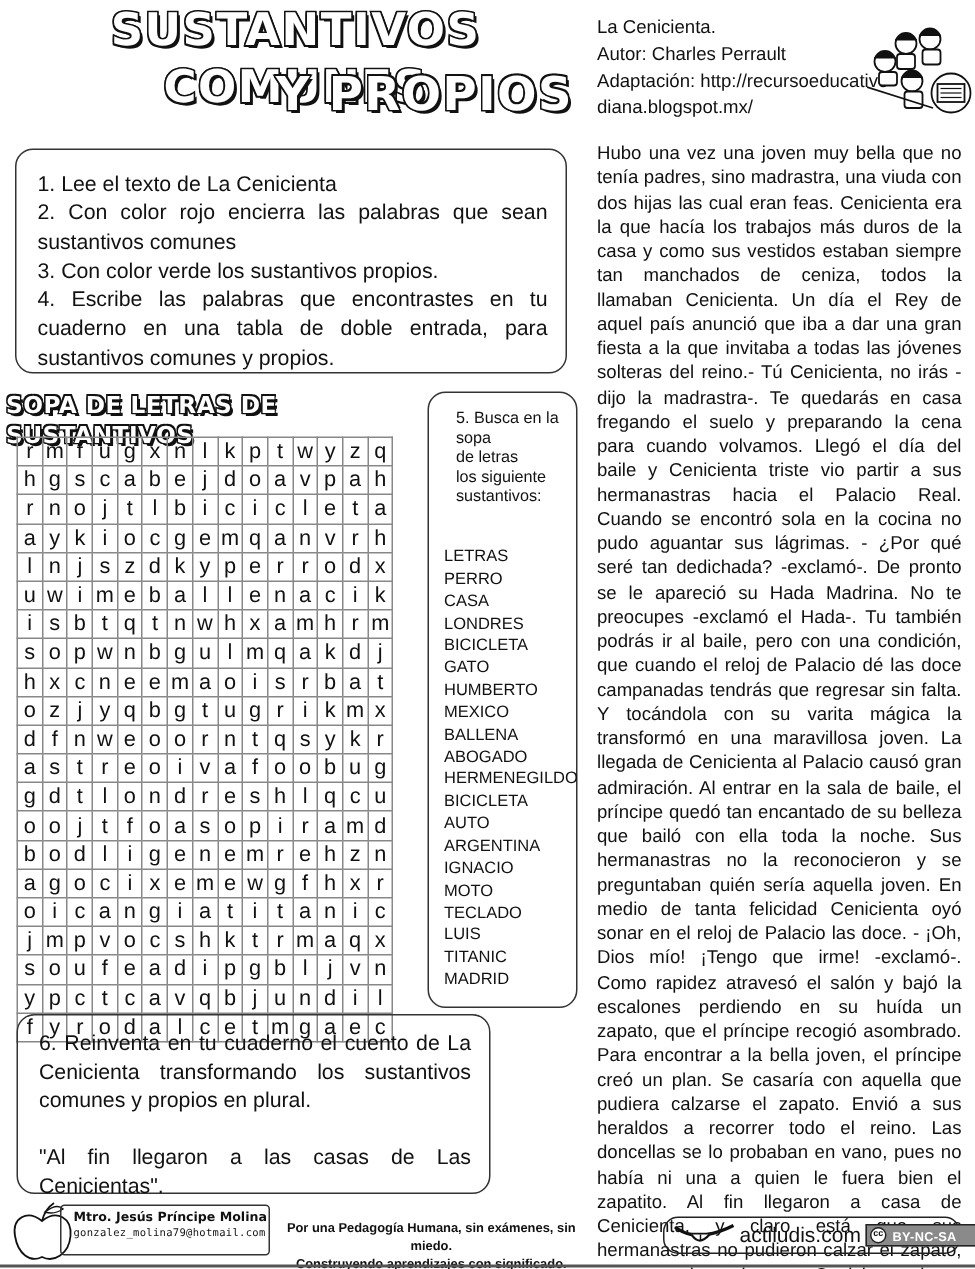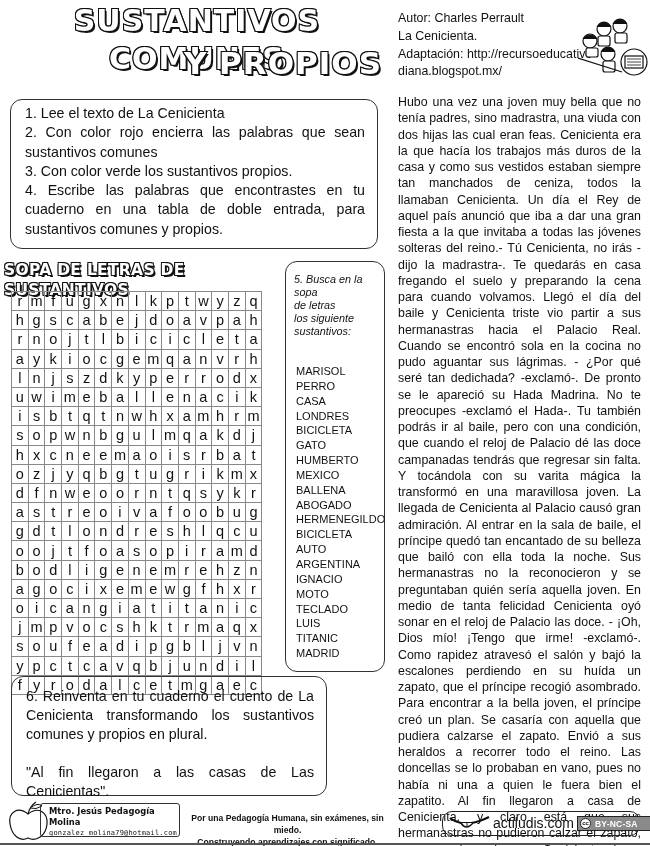--- a/index.html
+++ b/index.html
@@ -4,28 +4,28 @@
 <style>
   html, body { margin:0; padding:0; background:#fff; }
   body { width:650px; height:846px; position:relative; overflow:hidden; font-family:"Liberation Sans", sans-serif; color:#111; }
   .abs { position:absolute; }
   .bubble-title { font-family:"DejaVu Sans", sans-serif; font-weight:bold; color:#fff; text-align:center; letter-spacing:1px;
     -webkit-text-stroke: 2px #111; paint-order: stroke fill;
     text-shadow: 2px 2px 0 #111, -1px -1px 0 #111, 1px -1px 0 #111, -1px 1px 0 #111; }
   #title1 { left:12px; top:2px; width:370px; font-size:30px; line-height:38px; }
   #title2 { left:12px; top:44px; width:370px; font-size:31px; line-height:38px;text-align:right; }
   .box { border:1.5px solid #333; border-radius:12px; box-sizing:border-box; }
-  #instructions { left:10px; top:99px; width:368px; height:150px; padding:4px 12px 0 14px; font-size:14.2px; line-height:19.3px; text-align:justify; }
+  #instructions { left:10px; top:99px; width:368px; height:150px; padding:14px 12px 0 14px; font-size:14.2px; line-height:19.3px; text-align:justify; }
   #instructions p { margin:0; }
   #sopa-title { left:4px; top:260px; width:280px; font-size:15.5px; line-height:20px; text-align:left; letter-spacing:0.3px;
     -webkit-text-stroke: 1.5px #111; }
   #grid { left:11px; top:291px; border-collapse:collapse; }
   #grid td { width:16.7px; height:19.2px; border:1px solid #888; text-align:center; font-size:14.5px; padding:0; line-height:18px; box-sizing:border-box; }
   #wordbox { left:285px; top:261px; width:100px; height:411px; padding:11px 0 0 8px; font-size:10.8px; line-height:13px; }
-  #wordbox .prompt { margin:0 0 26px 0;font-style:italic; }
+  #wordbox .prompt { margin:0 0 26px 10px; }
   #wordbox ul { list-style:none; margin:0; padding:0 0 0 2px; }
   #wordbox li { font-size:11px; line-height:14.85px; }
   #activity6 { left:11px; top:676px; width:316px; height:120px; padding:10px 12px 0 14px; font-size:14.2px; line-height:19px; text-align:justify; }
   #activity6 p { margin:0; }
   #story-header { left:398px; top:10px; font-size:12.4px; line-height:17.8px; }
   #story { left:398px; top:94px; width:243px; font-size:12.4px; line-height:16.25px; text-align:justify; }
   #kids { left:578px; top:14px; width:70px; height:68px; }
   #footer-line { left:0; top:843px; width:650px; height:2px; background:#555; }
   #author-box { left:40px; top:803px; width:140px; height:34px; border:1px solid #333; border-radius:3px; box-sizing:border-box; padding:2px 0 0 8px; }
   #author-name { font-family:"DejaVu Sans", sans-serif; font-weight:bold; font-size:8.4px; line-height:11px; }
@@ -416,21 +416,21 @@
   </table>
 
 <div id="wordbox" class="abs box">
   <p class="prompt">
     <span>5. Busca en la sopa</span><br>
     <span>de letras</span><br>
     <span>los siguiente</span><br>
     <span>sustantivos:</span>
   </p>
   <ul id="word-list">
-      <li>MARISOL</li>
+      <li>LETRAS</li>
       <li>PERRO</li>
       <li>CASA</li>
       <li>LONDRES</li>
       <li>BICICLETA</li>
       <li>GATO</li>
       <li>HUMBERTO</li>
       <li>MEXICO</li>
       <li>BALLENA</li>
       <li>ABOGADO</li>
       <li>HERMENEGILDO</li>
@@ -445,22 +445,22 @@
       <li>MADRID</li>
     </ul>
 </div>
 
 <div id="activity6" class="abs box">
   <p>6. Reinventa en tu cuaderno el cuento de La Cenicienta transformando los sustantivos comunes y propios en plural.</p>
   <p style="margin-top:19px">"Al fin llegaron a las casas de Las Cenicientas".</p>
 </div>
 
 <div id="story-header" class="abs">
+  <div>La Cenicienta.</div>
   <div>Autor: Charles Perrault</div>
-  <div>La Cenicienta.</div>
   <div>Adaptación: http://recursoeducativo-</div>
   <div>diana.blogspot.mx/</div>
 </div>
 
 <svg id="kids" class="abs" viewBox="0 0 70 68">
   <g fill="#fff" stroke="#111" stroke-width="1.2">
     <circle cx="26" cy="15" r="7"></circle>
       <path d="M19 13 Q26 4 33 13" fill="#111"></path>
     <circle cx="42" cy="12" r="7"></circle>
       <path d="M35 10 Q42 1 49 10" fill="#111"></path>
@@ -482,21 +482,21 @@
 </svg>
 
 <div id="story" class="abs">Hubo una vez una joven muy bella que no tenía padres, sino madrastra, una viuda con dos hijas las cual eran feas. Cenicienta era la que hacía los trabajos más duros de la casa y como sus vestidos estaban siempre tan manchados de ceniza, todos la llamaban Cenicienta. Un día el Rey de aquel país anunció que iba a dar una gran fiesta a la que invitaba a todas las jóvenes solteras del reino.- Tú Cenicienta, no irás -dijo la madrastra-. Te quedarás en casa fregando el suelo y preparando la cena para cuando volvamos. Llegó el día del baile y Cenicienta triste vio partir a sus hermanastras hacia el Palacio Real. Cuando se encontró sola en la cocina no pudo aguantar sus lágrimas. - ¿Por qué seré tan dedichada? -exclamó-. De pronto se le apareció su Hada Madrina. No te preocupes -exclamó el Hada-. Tu también podrás ir al baile, pero con una condición, que cuando el reloj de Palacio dé las doce campanadas tendrás que regresar sin falta. Y tocándola con su varita mágica la transformó en una maravillosa joven. La llegada de Cenicienta al Palacio causó gran admiración. Al entrar en la sala de baile, el príncipe quedó tan encantado de su belleza que bailó con ella toda la noche. Sus hermanastras no la reconocieron y se preguntaban quién sería aquella joven. En medio de tanta felicidad Cenicienta oyó sonar en el reloj de Palacio las doce. - ¡Oh, Dios mío! ¡Tengo que irme! -exclamó-. Como rapidez atravesó el salón y bajó la escalones  perdiendo en su huída un zapato, que el príncipe recogió asombrado. Para encontrar a la bella joven, el príncipe creó un plan. Se casaría con aquella que pudiera calzarse el zapato. Envió a sus heraldos a recorrer todo el reino. Las doncellas se lo probaban en vano, pues no había ni una a quien le fuera bien el zapatito.  Al fin llegaron a casa de Cenicienta, y claro está que sus hermanastras no pudieron calzar el zapato, pero cuando se lo puso Cenicienta vieron  que le calzaba perfecto.  Y así sucedió que el Príncipe se casó con Cenicienta y vivieron muy felices.</div>
 
 <svg id="apple" class="abs" viewBox="0 0 46 44">
   <path d="M22 14 C12 6 2 12 4 24 C6 36 14 42 22 38 C30 42 40 36 41 24 C42 12 32 6 22 14 Z" fill="#fff" stroke="#111" stroke-width="1.2"></path>
   <path d="M22 14 Q24 6 30 2" fill="none" stroke="#111" stroke-width="1.2"></path>
   <path d="M24 8 Q32 2 36 6 Q30 10 24 8 Z" fill="#fff" stroke="#111" stroke-width="1"></path>
 </svg>
 <div id="author-box" class="abs">
-  <div id="author-name">Mtro. Jesús Pedagogía Molina</div>
+  <div id="author-name">Mtro. Jesús Príncipe Molina</div>
   <div id="author-email">gonzalez_molina79@hotmail.com</div>
 </div>
 <div id="motto" class="abs">
   <div>Por  una Pedagogía Humana, sin exámenes, sin miedo.</div>
   <div>Construyendo aprendizajes con significado.</div>
 </div>
 <div id="brand-box" class="abs">
   <svg class="abs" style="left:6px;top:3px" width="42" height="17" viewBox="0 0 42 17">
     <path d="M1 3 Q6 7 12 8 L22 8 Q30 7 40 2" fill="none" stroke="#111" stroke-width="2.2"></path>
     <path d="M12 8 Q17 16 24 8" fill="#fff" stroke="#111" stroke-width="1.5"></path>

